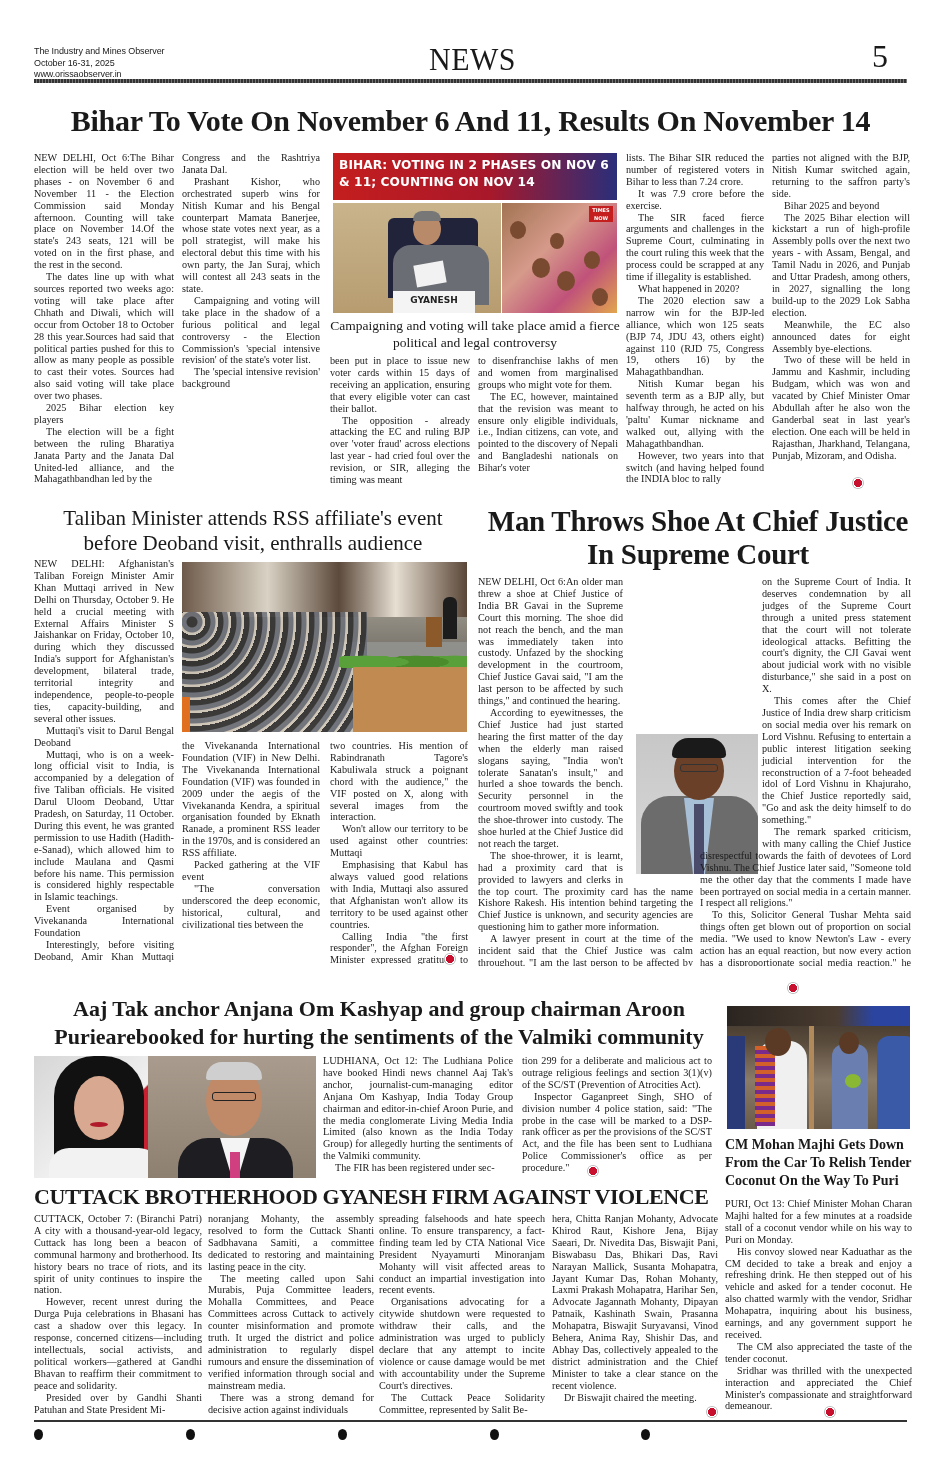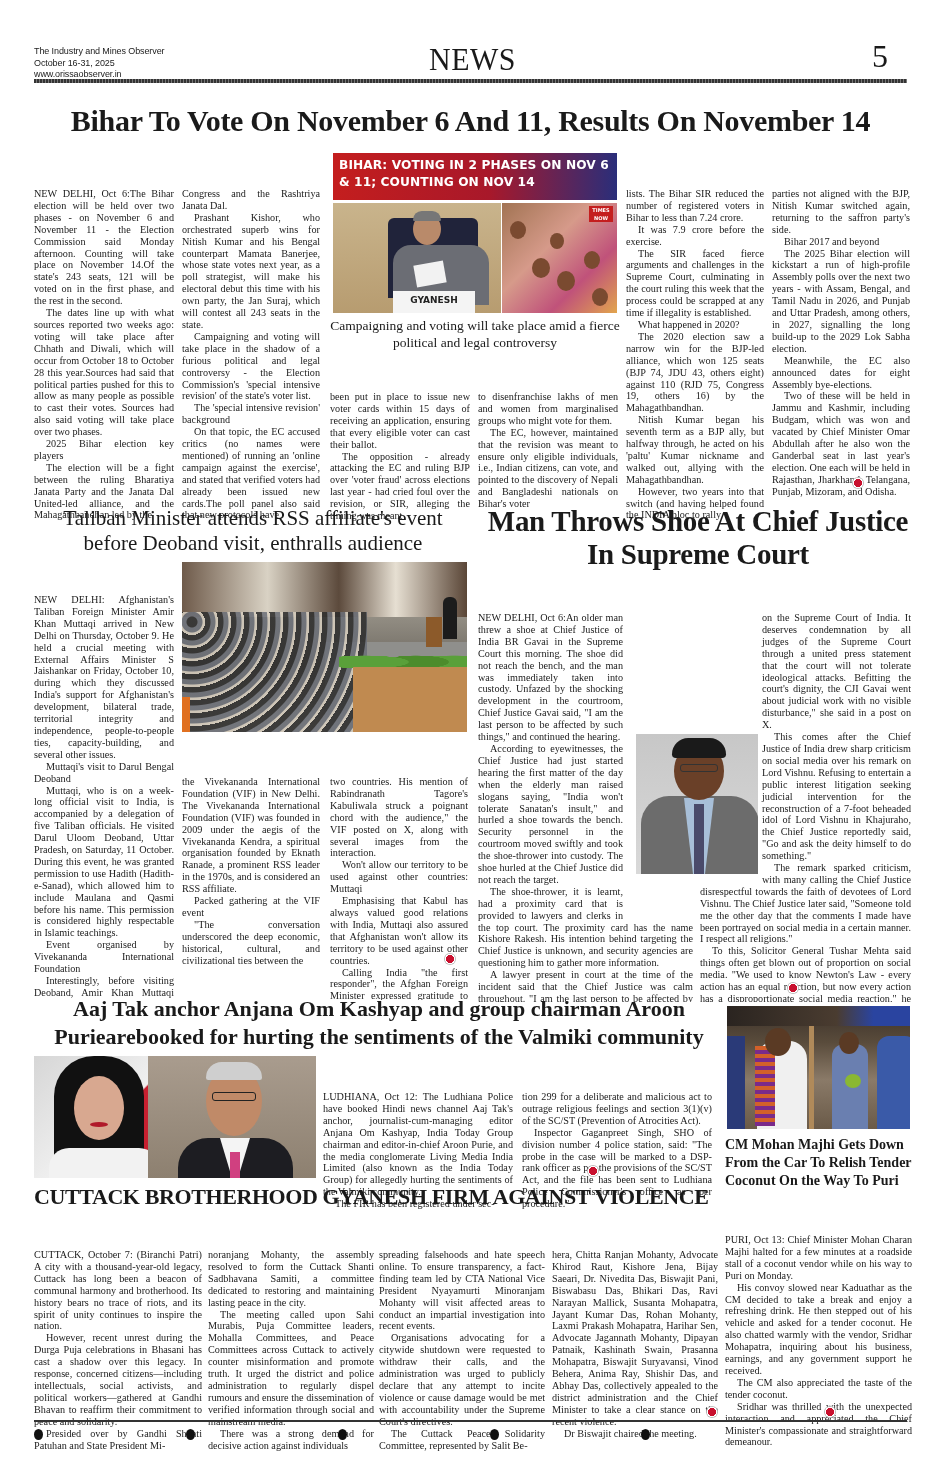--- a/index.html
+++ b/index.html
@@ -16,21 +16,21 @@
 
   
   .h-main { left: 34px; width: 873px; top: 104px; font-size: 30px; font-weight: 700; text-align: center; letter-spacing: -0.3px; white-space: nowrap; }
   .h-taliban { left: 34px; width: 438px; top: 506px; font-size: 21px; text-align: center; line-height: 25px; font-weight: 400; }
   .h-shoe { left: 478px; width: 440px; top: 505px; font-size: 29px; font-weight: 700; text-align: center; line-height: 33px; letter-spacing: -0.3px; font-family: Liberation Serif, serif; }
   .h-aajtak { left: 34px; width: 690px; top: 995px; font-size: 22px; text-align: center; line-height: 28px; }
   .h-cuttack { left: 34px; width: 680px; top: 1184px; font-size: 22px; font-weight: 700; letter-spacing: -0.4px; white-space: nowrap; }
   .h-cm { left: 725px; width: 190px; top: 1136px; font-size: 14px; line-height: 18px; }
 
   
-  .col { position: absolute; font-size: 10.2px; line-height: 11.9px; text-align: justify; hyphens: auto; color: #1a1a1a; overflow: hidden; margin-top: 36px; }
+  .col { position: absolute; font-size: 10.2px; line-height: 11.9px; text-align: justify; hyphens: auto; color: #1a1a1a; overflow: hidden; }
   .col p { text-indent: 12px; }
   .col p.first { text-indent: 0; }
 
   
   .img { position: absolute; overflow: hidden; }
   .caption { position: absolute; text-align: center; font-size: 13.5px; line-height: 17px; }
 
   .logo-badge { display: inline-block; width: 12px; height: 12px; border-radius: 50%; background: radial-gradient(circle, #c8102e 0 45%, #fff 46% 60%, #bbb 61% 100%); vertical-align: middle; margin-left: 6px; }
 
   .bottom-rule { left: 34px; width: 873px; top: 1420px; height: 2px; background: #333; }
@@ -114,21 +114,20 @@
   <p class="first">NEW DELHI, Oct 6:The Bihar election will be held over two phases - on November 6 and November 11 - the Election Commission said Monday afternoon. Counting will take place on November 14.Of the state's 243 seats, 121 will be voted on in the first phase, and the rest in the second.</p>
   <p>The dates line up with what sources reported two weeks ago: voting will take place after Chhath and Diwali, which will occur from October 18 to October 28 this year.Sources had said that political parties pushed for this to allow as many people as possible to cast their votes. Sources had also said voting will take place over two phases.</p>
   <p>2025 Bihar election key players</p>
   <p>The election will be a fight between the ruling Bharatiya Janata Party and the Janata Dal United-led alliance, and the Mahagathbandhan led by the</p>
 </div>
 <div class="col" style="left:182px; top:152px; width:138px; height:338px;">
   <p class="first">Congress and the Rashtriya Janata Dal.</p>
   <p>Prashant Kishor, who orchestrated superb wins for Nitish Kumar and his Bengal counterpart Mamata Banerjee, whose state votes next year, as a poll strategist, will make his electoral debut this time with his own party, the Jan Suraj, which will contest all 243 seats in the state.</p>
   <p>Campaigning and voting will take place in the shadow of a furious political and legal controversy - the Election Commission's 'special intensive revision' of the state's voter list.</p>
   <p>The 'special intensive revision' background</p>
-  <p>On that topic, the EC accused critics (no names were mentioned) of running an 'online campaign against the exercise', and stated that verified voters had already been issued new cards.The poll panel also said that new protocols have</p>
 </div>
 
 <div class="img" style="left:333px; top:153px; width:284px; height:160px;">
   <div class="bihar-banner">BIHAR: VOTING IN 2 PHASES ON NOV 6 &amp; 11; COUNTING ON NOV 14</div>
   <div class="bihar-left">
     <div class="bihar-chair"></div>
     <div class="bihar-suit"></div>
     <div class="bihar-head"></div>
     <div class="bihar-hair"></div>
     <div class="bihar-paper"></div>
@@ -158,21 +157,21 @@
   <p class="first">lists. The Bihar SIR reduced the number of registered voters in Bihar to less than 7.24 crore.</p>
   <p>It was 7.9 crore before the exercise.</p>
   <p>The SIR faced fierce arguments and challenges in the Supreme Court, culminating in the court ruling this week that the process could be scrapped at any time if illegality is established.</p>
   <p>What happened in 2020?</p>
   <p>The 2020 election saw a narrow win for the BJP-led alliance, which won 125 seats (BJP 74, JDU 43, others eight) against 110 (RJD 75, Congress 19, others 16) by the Mahagathbandhan.</p>
   <p>Nitish Kumar began his seventh term as a BJP ally, but halfway through, he acted on his 'paltu' Kumar nickname and walked out, allying with the Mahagathbandhan.</p>
   <p>However, two years into that switch (and having helped found the INDIA bloc to rally</p>
 </div>
 <div class="col" style="left:772px; top:152px; width:138px; height:338px;">
   <p class="first">parties not aligned with the BJP, Nitish Kumar switched again, returning to the saffron party's side.</p>
-  <p>Bihar 2017 and beyond</p>
+  <p>Bihar 2025 and beyond</p>
   <p>The 2025 Bihar election will kickstart a run of high-profile Assembly polls over the next two years - with Assam, Bengal, and Tamil Nadu in 2026, and Punjab and Uttar Pradesh, among others, in 2027, signalling the long build-up to the 2029 Lok Sabha election.</p>
   <p>Meanwhile, the EC also announced dates for eight Assembly bye-elections.</p>
   <p>Two of these will be held in Jammu and Kashmir, including Budgam, which was won and vacated by Chief Minister Omar Abdullah after he also won the Ganderbal seat in last year's election. One each will be held in Rajasthan, Jharkhand, Telangana, Punjab, Mizoram, and Odisha.</p>
 </div>
 <span class="abs logo-badge" style="left:846px; top:477px;"></span>
 
 <h2 class="abs h-taliban">Taliban Minister attends RSS affiliate's event before Deoband visit, enthralls audience</h2>
 <div class="img hall" style="left:182px; top:562px; width:285px; height:170px;">
   <div class="hall-wall"></div>
   <div class="hall-floor"></div>

